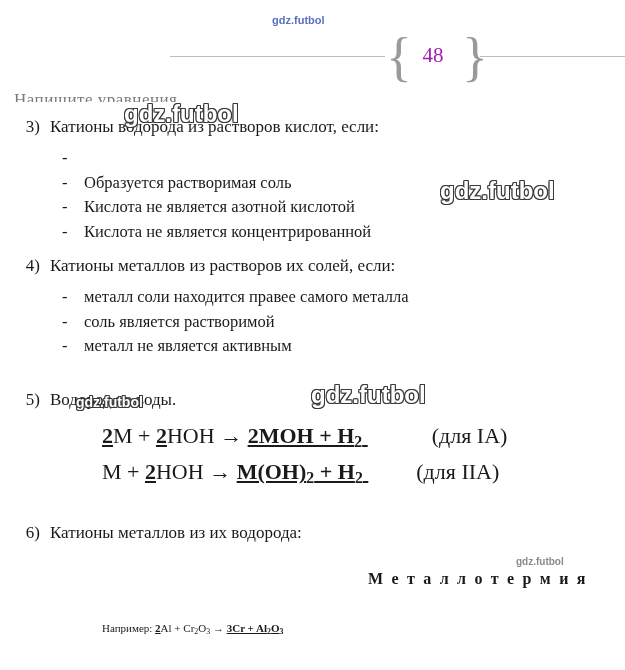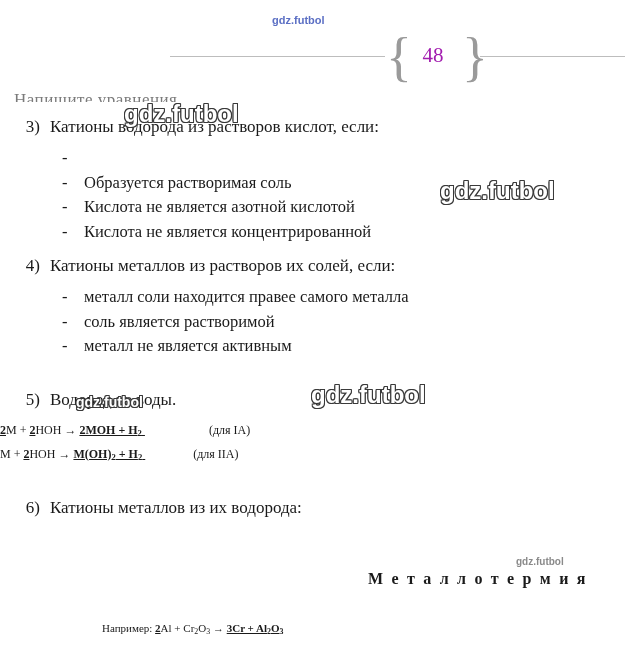--- a/index.html
+++ b/index.html
@@ -147,21 +147,22 @@
     flex: none;
     color: #1a1a1a;
   }
   .gap-sm { height: 9px; }
   .gap-lg { height: 28px; }
 
   
   .eq-row {
     display: flex;
     align-items: baseline;
-    font-size: 12px;
+    font-size: 22px;
+    padding-left: 102px;
     margin-bottom: 9px;
   }
   .eq {
     white-space: nowrap;
   }
   .eq b { font-weight: bold; }
   .u { text-decoration: underline; }
   .eq-note {
     margin-left: auto;
     padding-right: 58px;

